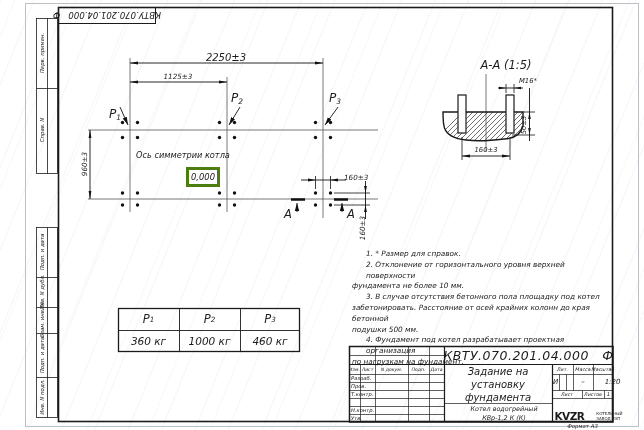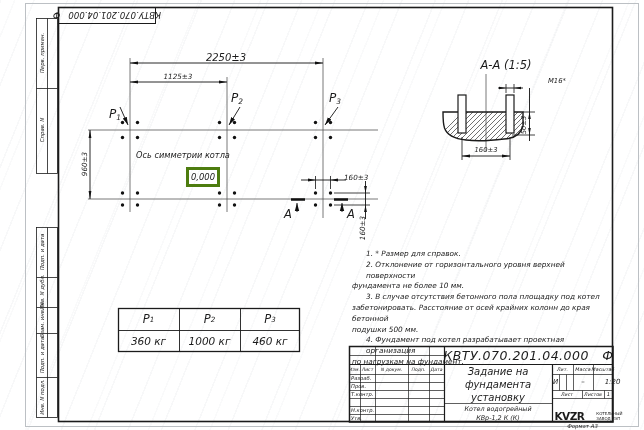--- a/index.html
+++ b/index.html
@@ -149,21 +149,21 @@
   <div class="abs it nw" style="left:231px;top:91px;font-size:12px;"><span>Р</span><span class="sub">2</span></div>
   <div class="abs it nw" style="left:329px;top:91px;font-size:12px;"><span>Р</span><span class="sub">3</span></div>
 
   <div class="abs ctr it nw" style="left:140px;top:149px;width:86px;height:11px;font-size:8.2px;">Ось симметрии котла</div>
   <div class="abs ctr it" style="left:186px;top:167px;width:28px;height:14px;border:3px solid #4d7c0f;font-size:8.4px;">0,000</div>
 
   <div class="abs it" style="left:284px;top:207px;font-size:11.5px;">А</div>
   <div class="abs it" style="left:347px;top:207px;font-size:11.5px;">А</div>
 
   <div class="abs ctr it nw" style="left:466px;top:57px;width:80px;height:15px;font-size:11.5px;">А-А (1:5)</div>
-  <div class="abs it nw" style="left:548px;top:77px;font-size:6.8px;">M16*</div>
+  <div class="abs it nw" style="left:519px;top:77px;font-size:6.8px;">M16*</div>
   <div class="rot it" style="left:524px;top:125px;font-size:6.8px;">50±3</div>
   <div class="abs ctr it" style="left:462px;top:145px;width:48px;height:9px;font-size:6.8px;">160±3</div>
 
   <div class="abs" style="left:352px;top:249px;width:258px;">
     <div class="note-line ind">1. * Размер для справок.</div>
     <div class="note-line ind">2. Отклонение от горизонтального уровня верхней поверхности</div>
     <div class="note-line">фундамента не более 10 мм.</div>
     <div class="note-line ind">3. В случае отсутствия бетонного пола площадку под котел</div>
     <div class="note-line">забетонировать. Расстояние от осей крайних колонн до края бетонной</div>
     <div class="note-line">подушки 500 мм.</div>
@@ -184,25 +184,25 @@
       <span class="sub">3</span>
     </div>
   <div class="abs ctr it" style="left:118px;top:330px;width:61px;height:22px;font-size:10.5px;">360 кг</div>
   <div class="abs ctr it" style="left:179px;top:330px;width:61px;height:22px;font-size:10.5px;">1000 кг</div>
   <div class="abs ctr it" style="left:240px;top:330px;width:60px;height:22px;font-size:10.5px;">460 кг</div>
 
   <div class="abs ctr it pre" style="left:444px;top:346px;width:169px;height:18px;font-size:12.5px;letter-spacing:0.5px;">КВТУ.070.201.04.000   Ф</div>
 
   <div class="abs" style="left:444px;top:365px;width:108px;height:38px;">
     <div class="ctr it" style="height:13px;font-size:10px;">Задание на</div>
+    <div class="ctr it" style="height:13px;font-size:10px;">установку</div>
     <div class="ctr it" style="height:13px;font-size:10px;">фундамента</div>
-    <div class="ctr it" style="height:13px;font-size:10px;">установку</div>
-  </div>
-
-  <div class="abs" style="left:444px;top:404px;width:108px;height:18px;">
+  </div>
+
+  <div class="abs" style="left:444px;top:404px;width:108px;height:18px;padding-left:6px;">
     <div class="ctr it" style="height:9px;font-size:6.4px;">Котел водогрейный</div>
     <div class="ctr it" style="height:9px;font-size:6.4px;">КВр-1,2 К (К)</div>
   </div>
 
   <div class="abs ctr it" style="left:349px;top:364px;width:11px;height:10px;font-size:4.6px;">Изм.</div>
   <div class="abs ctr it" style="left:360px;top:364px;width:15px;height:10px;font-size:4.6px;">Лист</div>
   <div class="abs ctr it" style="left:375px;top:364px;width:33px;height:10px;font-size:4.6px;">N докум.</div>
   <div class="abs ctr it" style="left:408px;top:364px;width:21px;height:10px;font-size:4.6px;">Подп.</div>
   <div class="abs ctr it" style="left:429px;top:364px;width:15px;height:10px;font-size:4.6px;">Дата</div>
 

